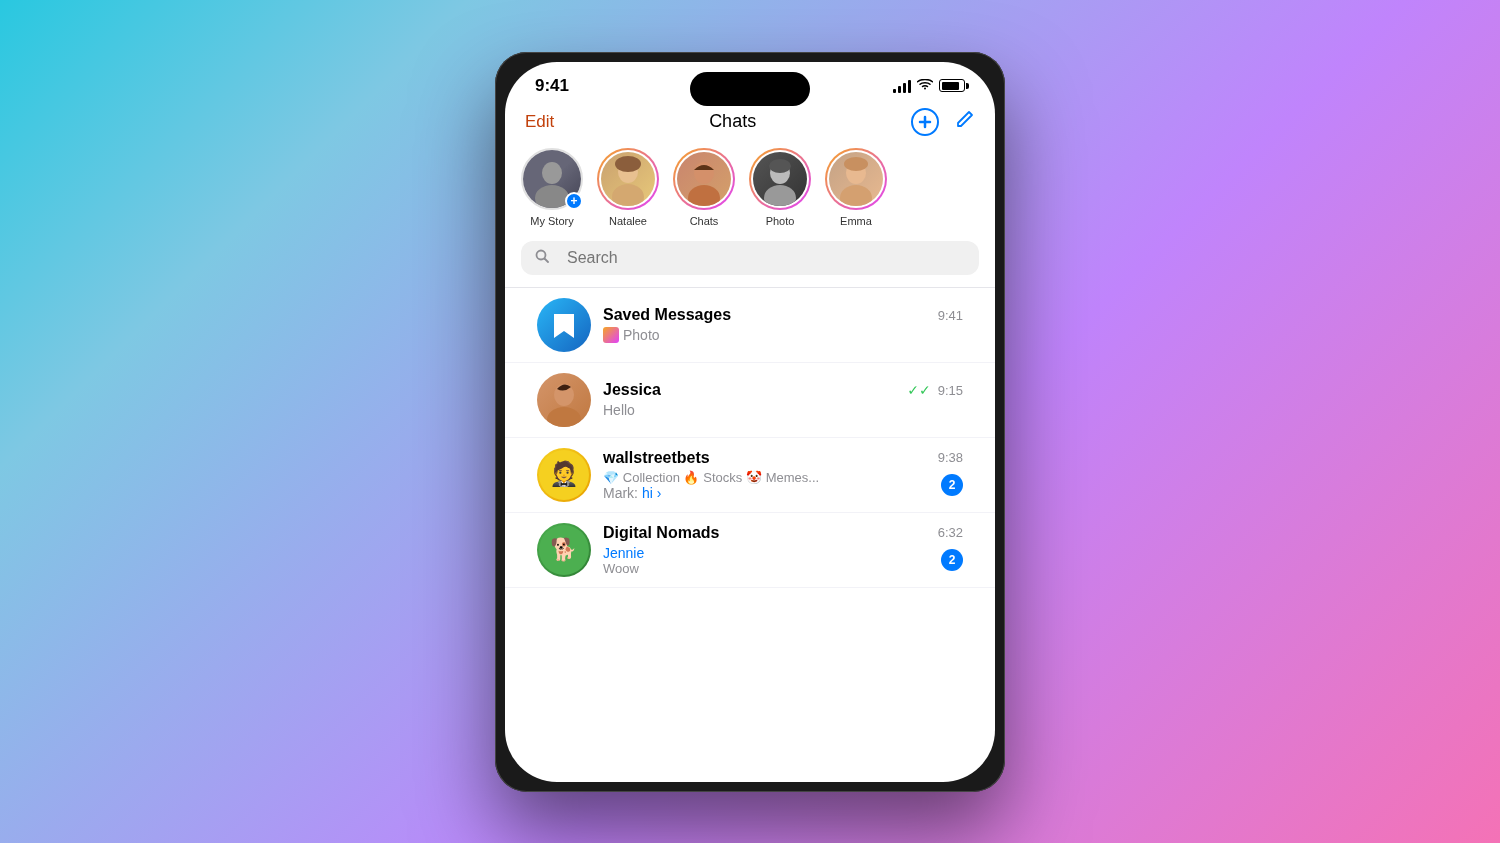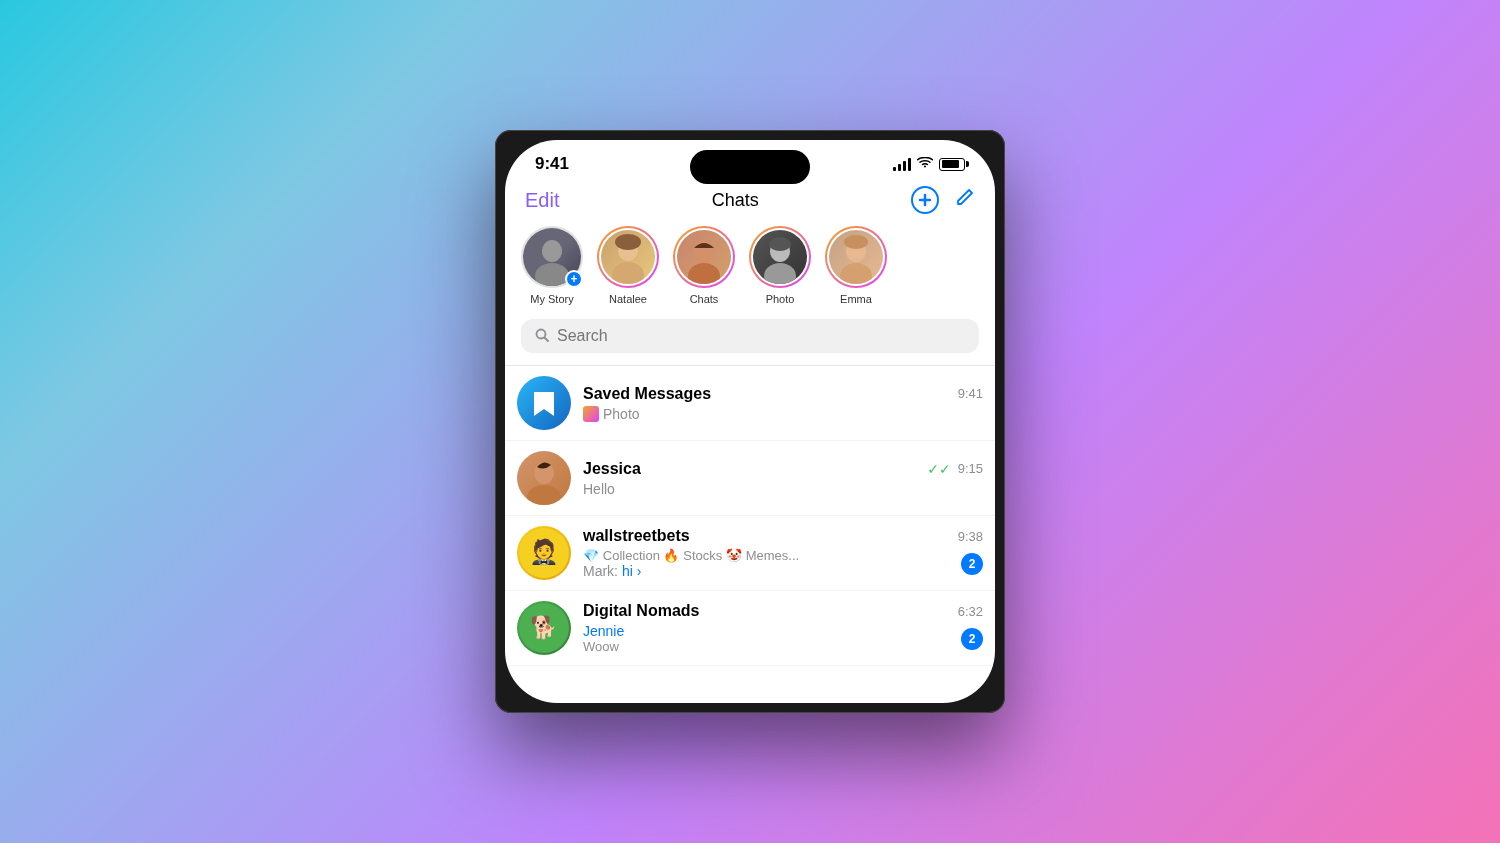--- a/index.html
+++ b/index.html
@@ -10,23 +10,23 @@
       overflow: hidden;
       background: linear-gradient(135deg, #29c8e0 0%, #7ec8e3 20%, #c084fc 60%, #f472b6 100%);
       display: flex;
       align-items: center;
       justify-content: center;
       font-family: -apple-system, BlinkMacSystemFont, 'SF Pro Display', 'Helvetica Neue', Arial, sans-serif;
     }
 
     .phone-outer {
       width: 510px;
-      height: 583px;
+      height: 740px;
       background: #1a1a1a;
-      border-radius: 16px;
+      border-radius: 32px;
       padding: 10px;
       box-shadow: 0 40px 80px rgba(0,0,0,0.5), inset 0 0 0 1px #444;
       position: relative;
     }
 
     .phone-inner {
       width: 100%;
       height: 100%;
       background: #fff;
       border-radius: 52px;
@@ -120,22 +120,22 @@
     
     .nav-header {
       display: flex;
       align-items: center;
       justify-content: space-between;
       padding: 4px 20px 12px 20px;
       flex-shrink: 0;
     }
 
     .edit-btn {
-      color: #8b5cf6;
-      font-size: 20px;
+      color: #c2410c;
+      font-size: 17px;
       font-weight: 400;
       cursor: pointer;
     }
 
     .page-title {
       font-size: 18px;
       font-weight: 400;
       color: #000;
     }
 
@@ -257,21 +257,21 @@
     .av-paul { background: linear-gradient(135deg, #555, #333); }
     .av-emma { background: linear-gradient(135deg, #c4a285, #e8b990); }
 
     
     .search-bar {
       margin: 0 16px 6px 16px;
       background: #f0f0f0;
       border-radius: 12px;
       display: flex;
       align-items: center;
-      gap: 8px;
+      gap: 18px;
       padding: 8px 14px;
       flex-shrink: 0;
     }
 
     .search-icon-wrap {
       color: #8e8e93;
       font-size: 15px;
     }
 
     .search-input {
@@ -296,21 +296,21 @@
       flex: 1;
       overflow-y: auto;
     }
 
     .chat-list::-webkit-scrollbar { display: none; }
 
     .chat-item {
       display: flex;
       align-items: center;
       gap: 12px;
-      padding: 10px 12px;
+      padding: 10px 32px;
       border-bottom: 1px solid #f2f2f7;
       cursor: pointer;
       position: relative;
     }
 
     .chat-avatar {
       width: 54px;
       height: 54px;
       border-radius: 50%;
       flex-shrink: 0;

